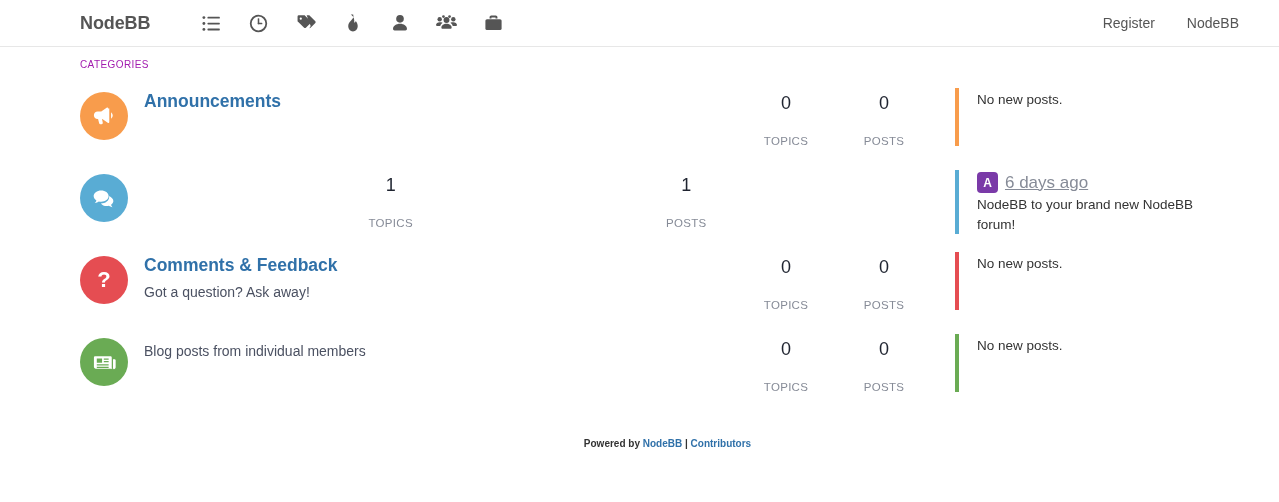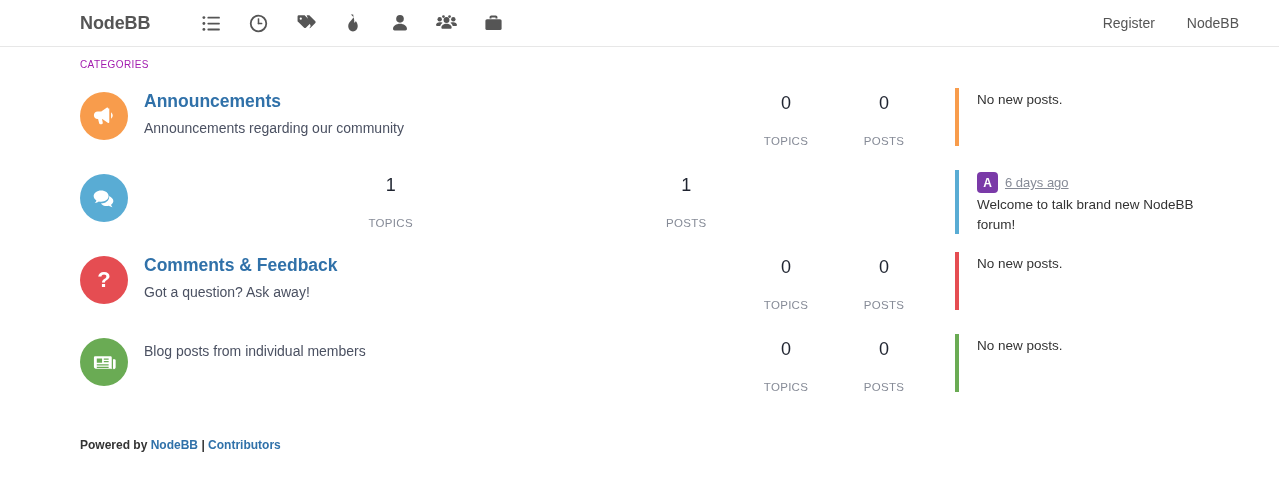--- a/index.html
+++ b/index.html
@@ -160,36 +160,36 @@
     background: #7a3aa8;
     color: #ffffff;
     font-size: 12px;
     font-weight: bold;
     display: flex;
     align-items: center;
     justify-content: center;
     flex: 0 0 21px;
   }
   .recent-time {
-    font-size: 13px;
+    font-size: 17px;
     color: #868b97;
     text-decoration: underline;
   }
   .recent-text {
     font-size: 13.5px;
     color: #333333;
     line-height: 1.45;
     max-width: 218px;
   }
 
   
   .footer {
-    text-align: left;
+    text-align: center;
     padding-top: 30px;
-    font-size: 12px;
+    font-size: 10px;
     color: #333333;
     font-weight: bold;
   }
   .footer a {
     color: #3071a9;
     text-decoration: none;
     font-weight: bold;
   }
   .footer .sep { color: #333333; font-weight: bold; }
 </style>
@@ -269,21 +269,20 @@
         <div class="cat-icon-wrap">
           <div class="cat-icon" style="background: rgb(248, 156, 76);">
             <svg width="22" height="22" viewBox="0 0 20 16">
               <path d="M13.8 1.1c0-0.7-0.8-1.1-1.4-0.7L7.5 3.9H4.2C2.3 3.9 0.8 5.4 0.8 7.3s1.5 3.4 3.4 3.4h0.4l1 4c0.1 0.5 0.6 0.8 1.1 0.8h1.1c0.7 0 1.2-0.6 1.1-1.3l-0.7-3.5h0.3l4.9 3.5c0.6 0.4 1.4 0 1.4-0.7V1.1z"></path>
               <path d="M16.4 4.6c0.9 0.7 1.5 1.7 1.5 2.9s-0.6 2.2-1.5 2.9V4.6z"></path>
             </svg>
           </div>
         </div>
         <div class="cat-main">
           <div><a class="cat-title" href="#">Announcements</a></div>
-          <div class="cat-desc">Announcements regarding our community</div>
         </div>
         <div class="counter">
           <div class="counter-num">0</div>
           <div class="counter-label">TOPICS</div>
         </div>
         <div class="counter">
           <div class="counter-num">0</div>
           <div class="counter-label">POSTS</div>
         </div>
         <div class="recent" style="border-left-color: rgb(248, 156, 76);">
@@ -305,21 +304,21 @@
         </div>
         <div class="counter">
           <div class="counter-num">1</div>
           <div class="counter-label">POSTS</div>
         </div>
         <div class="recent" style="border-left-color: rgb(89, 172, 212);">
           <div class="recent-meta">
             <div class="avatar" style="background: rgb(122, 58, 168);">A</div>
             <a class="recent-time" href="#">6 days ago</a>
           </div>
-          <div class="recent-text">Welcome to talk brand new NodeBB forum!</div>
+          <div class="recent-text">NodeBB to your brand new NodeBB forum!</div>
         </div>
       </div>
       <div class="cat-row">
         <div class="cat-icon-wrap">
           <div class="cat-icon" style="background: rgb(229, 77, 82);">
             <span class="qmark">?</span>
           </div>
         </div>
         <div class="cat-main">
           <div><a class="cat-title" href="#">Comments &amp; Feedback</a></div>

